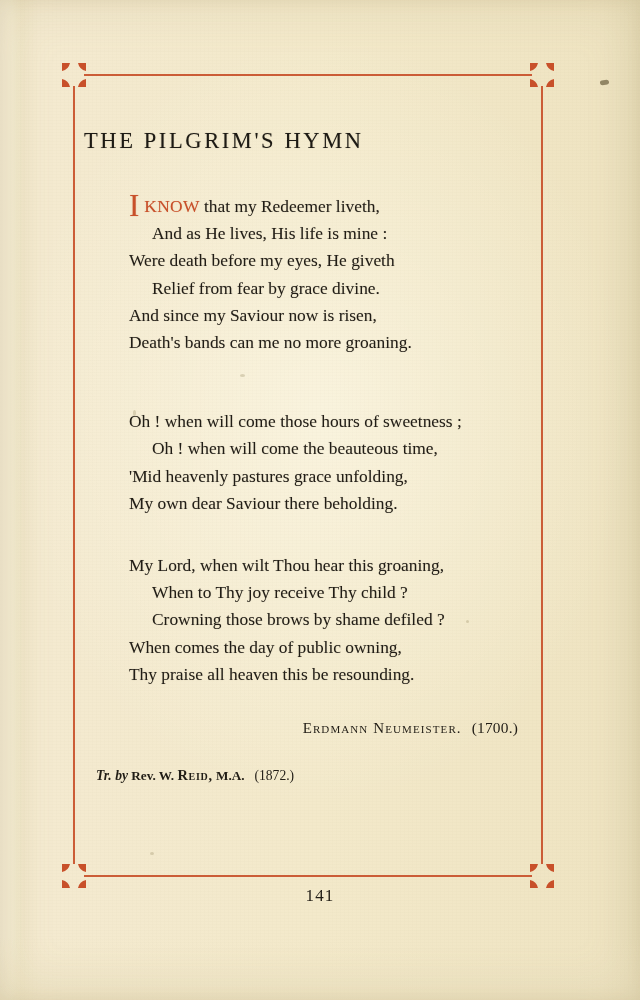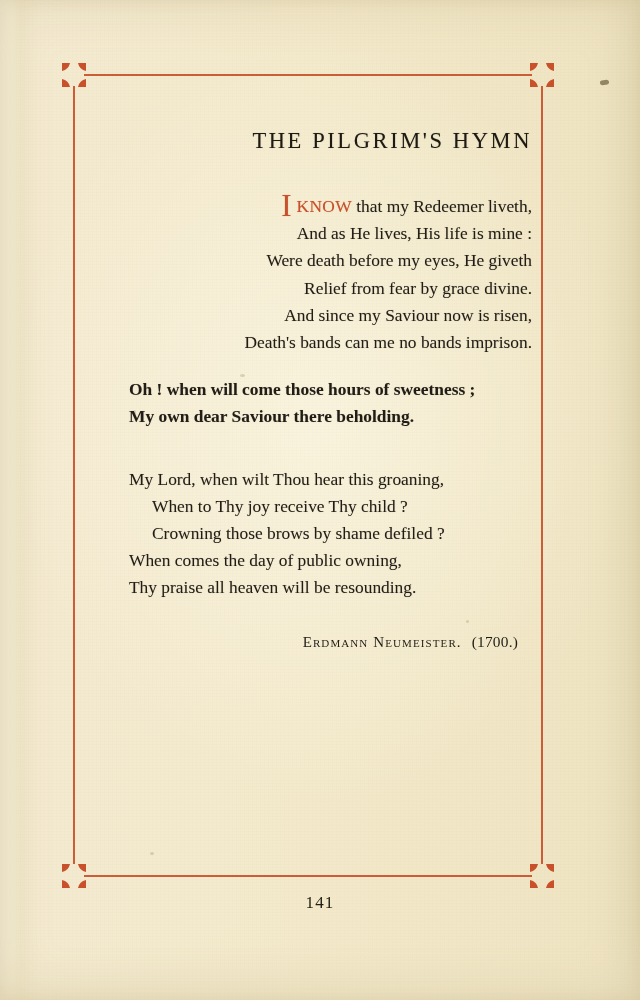--- a/index.html
+++ b/index.html
@@ -93,41 +93,41 @@
   #content {
     position: absolute;
     left: 84px;
     top: 86px;
     width: 448px;
   }
 
   #page-title {
     margin: 0;
     padding-top: 42px;
-    text-align: right;
+    text-align: left;
     font-size: 22.5px;
     font-weight: 400;
     letter-spacing: 2.6px;
     color: #1d1a14;
     text-shadow: 0 0 1px rgba(40,34,20,0.30);
     white-space: nowrap;
   }
 
   #poem {
     margin: 0;
     padding: 0;
     list-style: none;
   }
   .stanza {
     margin: 0;
     padding: 0;
     list-style: none;
   }
-  #stanza-1 { margin-top: 39px; text-align: right; }
-  #stanza-2 { margin-top: 20px; font-weight: bold; }
+  #stanza-1 { margin-top: 39px; }
+  #stanza-2 { margin-top: 52px; }
   #stanza-3 { margin-top: 35px; }
 
   .poem-line {
     font-size: 17.4px;
     line-height: 27.2px;
     color: #211d16;
     white-space: pre;
     padding-left: 45px;
     text-shadow: 0 0 1px rgba(45,38,22,0.22);
   }
@@ -206,21 +206,20 @@
   
   #page-folio {
     position: absolute;
     left: 0;
     top: 886px;
     width: 640px;
     text-align: center;
     font-size: 17px;
     letter-spacing: 1.2px;
     color: #211d16;
-    margin-top: 7px;
   }
 
   
   #scan-artifact {
     position: absolute;
     left: 600px;
     top: 80px;
     width: 9px;
     height: 5px;
     border-radius: 40%;
@@ -299,40 +298,43 @@
     <h1 id="page-title">THE PILGRIM'S HYMN</h1>
 
     <div id="poem">
 
       <div class="stanza" id="stanza-1">
         <div class="poem-line" id="line-1-1"><span class="dropcap">I</span><span class="redcaps">KNOW</span><span> that my Redeemer liveth,</span></div>
         <div class="poem-line indent">And as He lives, His life is mine :</div>
         <div class="poem-line">Were death before my eyes, He giveth</div>
         <div class="poem-line indent">Relief from fear by grace divine.</div>
         <div class="poem-line">And since my Saviour now is risen,</div>
-        <div class="poem-line">Death's bands can me no bands imprison.</div>
+        <div class="poem-line">Death's bands can me no more groaning.</div>
       </div>
 
       <div class="stanza" id="stanza-2">
         <div class="poem-line">Oh ! when will come those hours of sweetness ;</div>
+        <div class="poem-line indent">Oh ! when will come the beauteous time,</div>
+        <div class="poem-line">'Mid heavenly pastures grace unfolding,</div>
         <div class="poem-line">My own dear Saviour there beholding.</div>
       </div>
 
       <div class="stanza" id="stanza-3">
         <div class="poem-line">My Lord, when wilt Thou hear this groaning,</div>
         <div class="poem-line indent">When to Thy joy receive Thy child ?</div>
         <div class="poem-line indent">Crowning those brows by shame defiled ?</div>
         <div class="poem-line">When comes the day of public owning,</div>
-        <div class="poem-line">Thy praise all heaven will be resounding.</div>
+        <div class="poem-line">Thy praise all heaven this be resounding.</div>
       </div>
 
     </div>
 
     <p id="author-line"><span class="smallcaps">Erdmann Neumeister.</span><span>   </span><span class="year">(1700.)</span></p>
 
+    <p id="translator-line"><span class="tr-italic">Tr. by</span><span> </span><span class="tr-bold">Rev. W.</span><span> </span><span class="tr-smallcaps">Reid,</span><span> </span><span class="tr-bold">M.A.</span><span>   </span><span class="tr-year">(1872.)</span></p>
 
   </div>
 
   <div id="page-folio">141</div>
 
   <div id="scan-vignette"></div>
 
 </div>
 
 </body></html>

